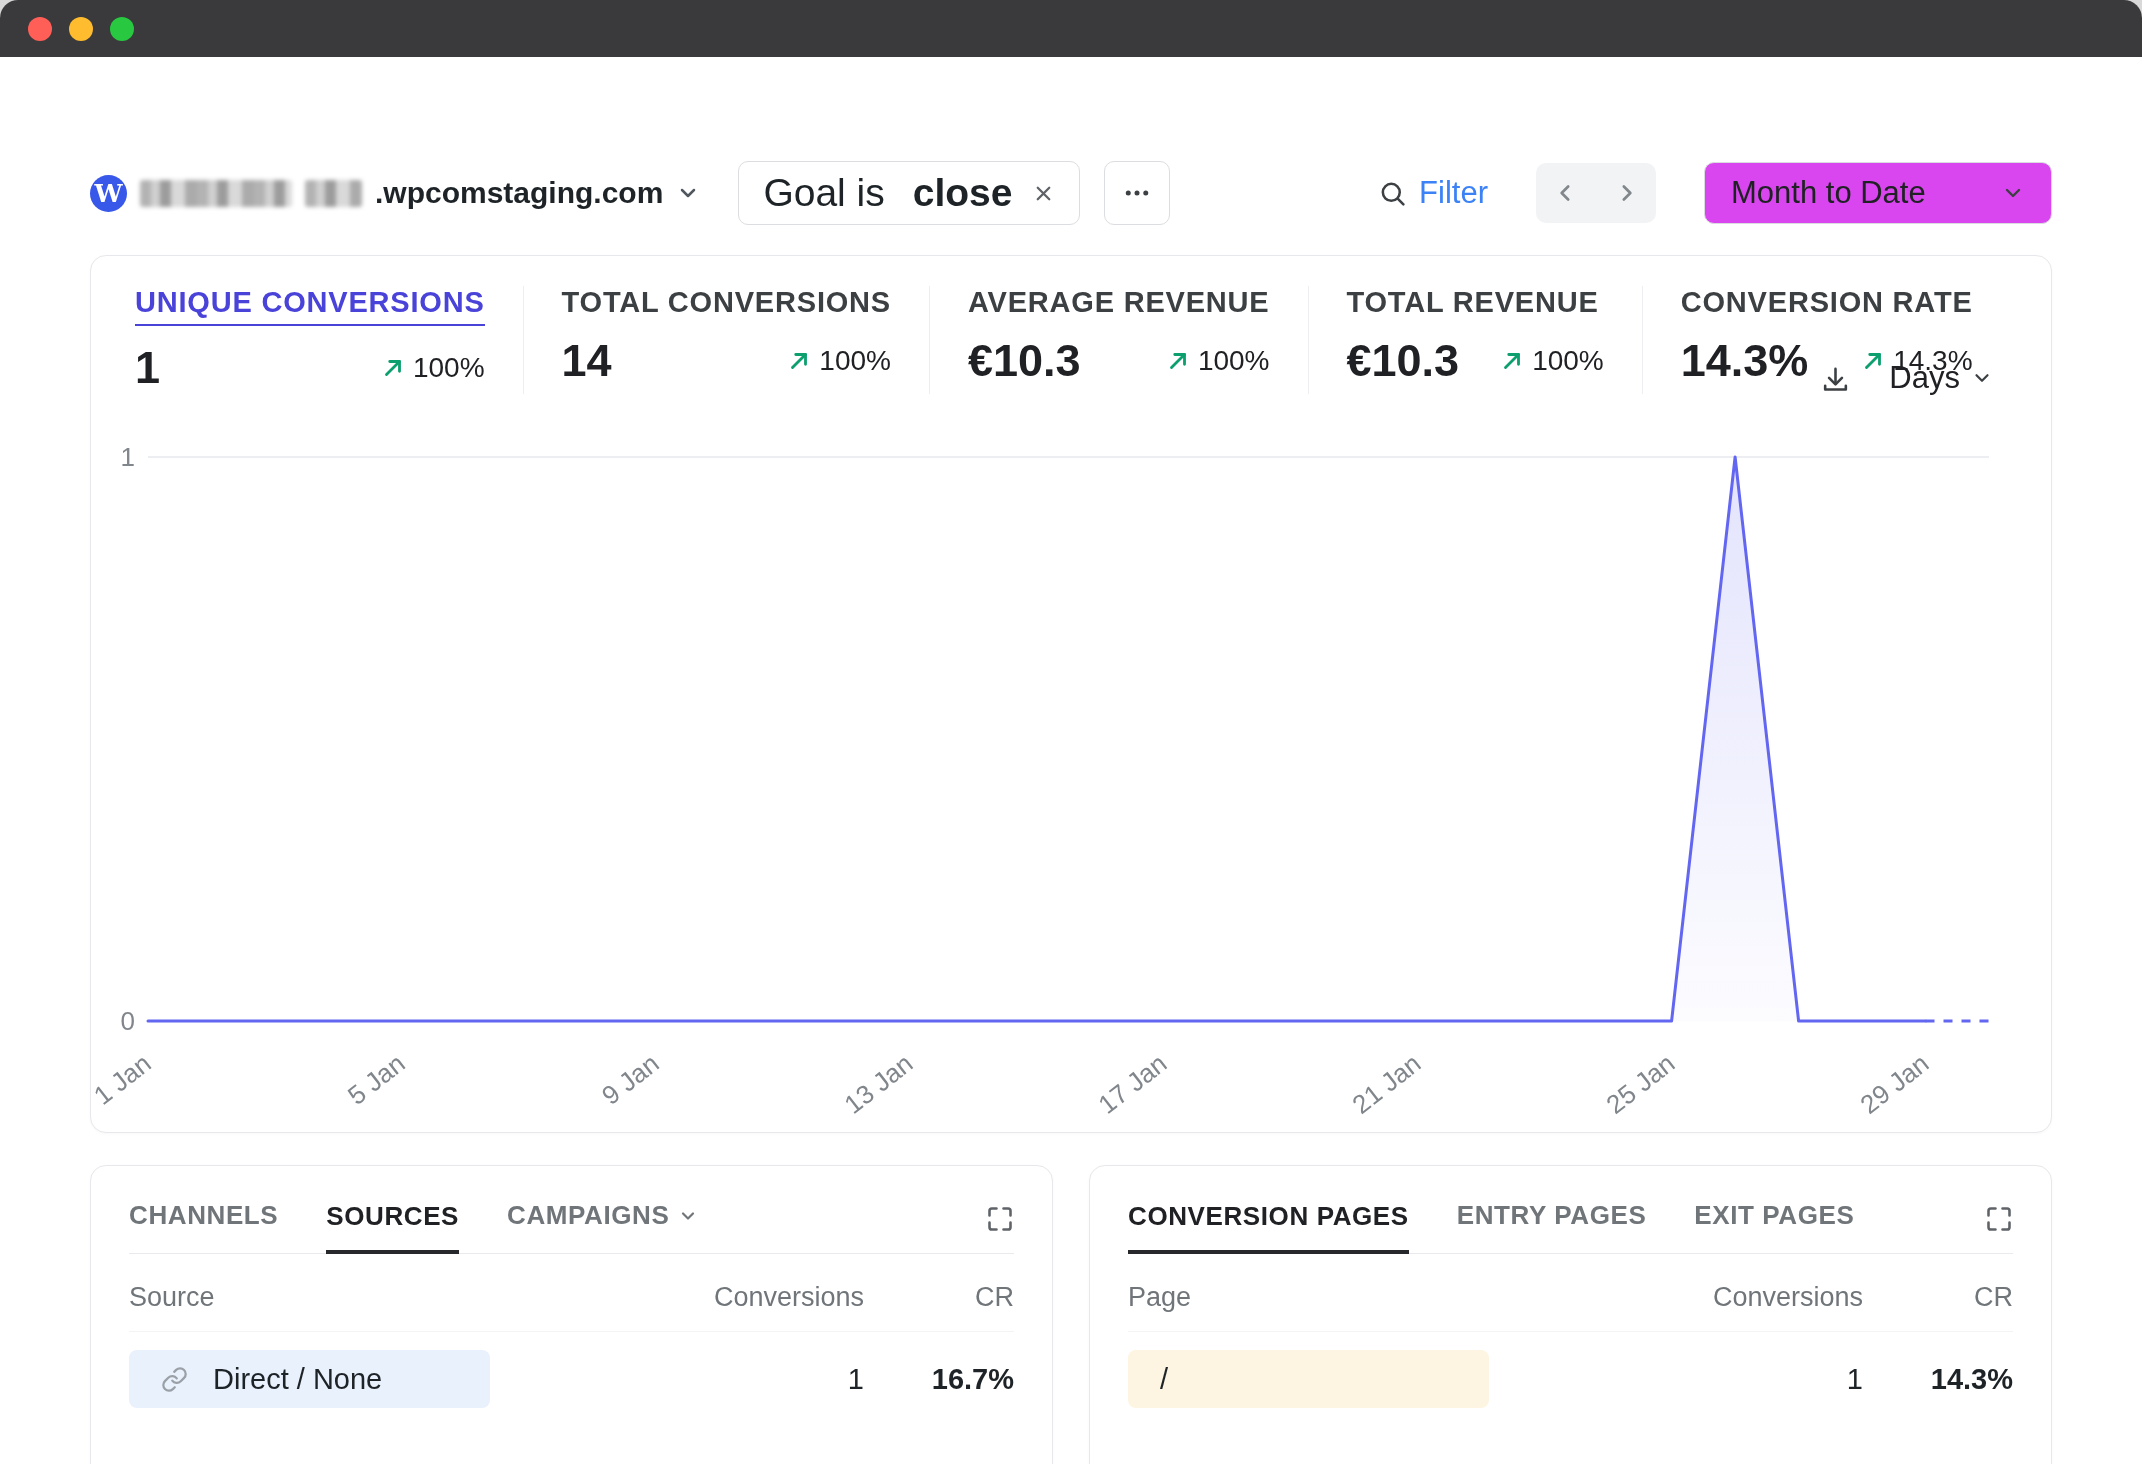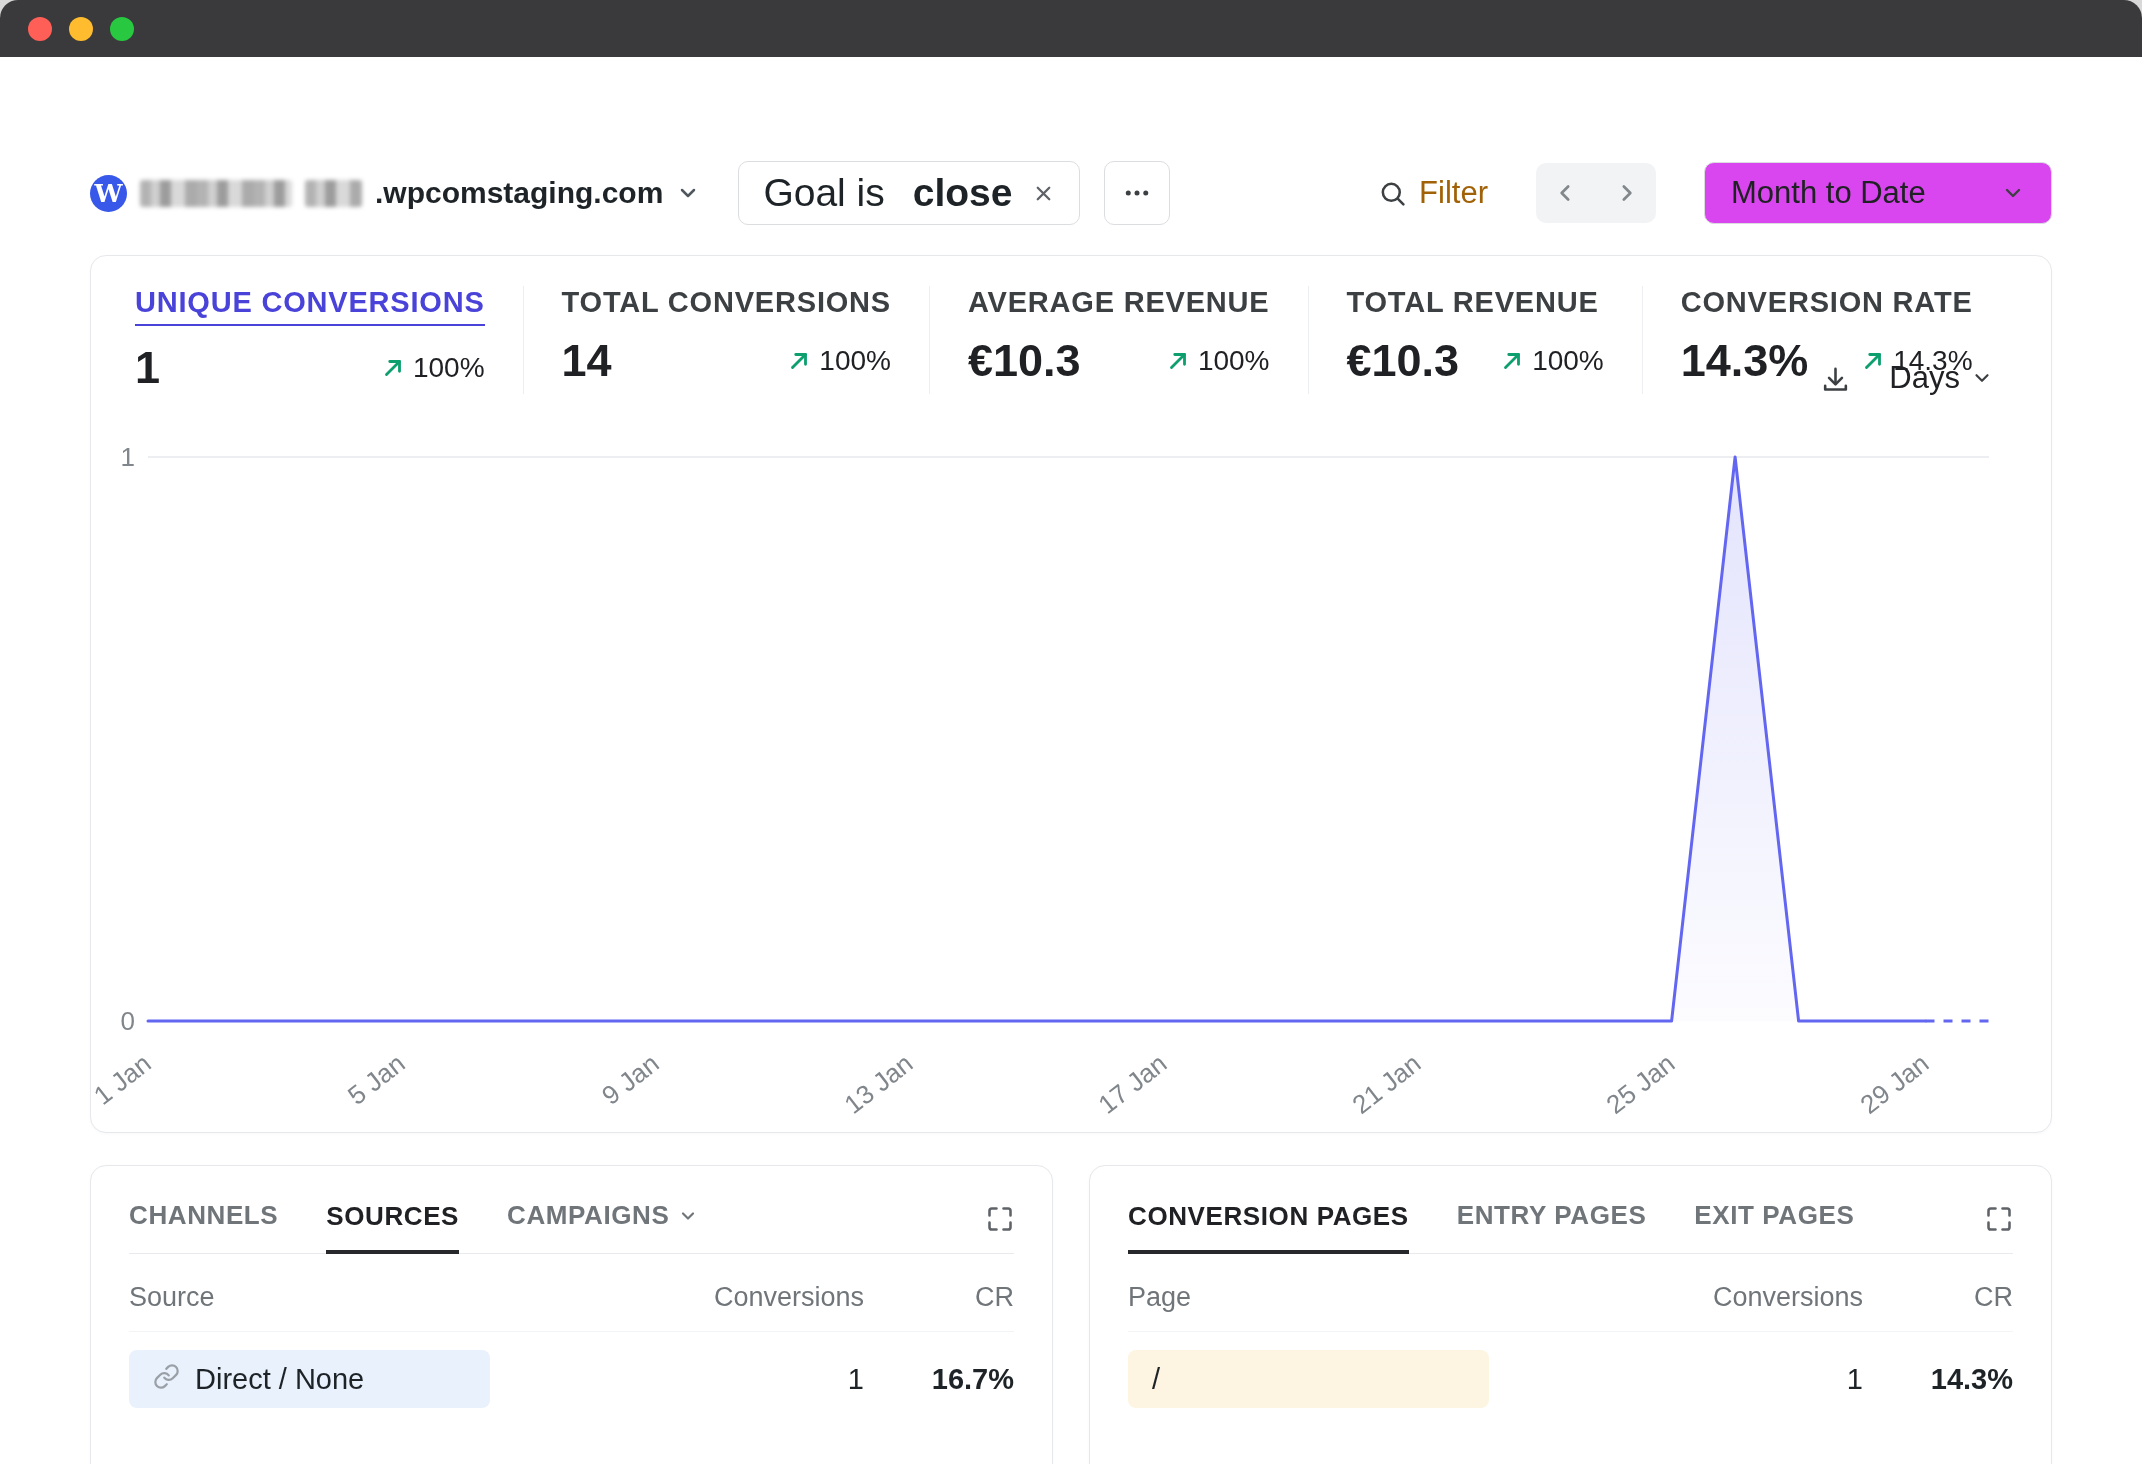--- a/index.html
+++ b/index.html
@@ -23,21 +23,21 @@
   .redact{ height:27px; border-radius:3px; filter:blur(2px);
     background:repeating-linear-gradient(90deg,#b3b3b3 0 11px,#d0d0d0 11px 20px,#9c9c9c 20px 31px,#d9d9d9 31px 45px,#ababab 45px 57px);}
   .redact.a{ width:152px; } .redact.b{ width:57px; }
   .site-domain{ font-size:30px; font-weight:700; color:#1d2327; }
   svg.icon{ display:block; }
   .goal-chip{ margin-left:38px; height:64px; border:1px solid #dcdde0; border-radius:10px; background:#fff; display:flex; align-items:center; gap:9px; padding:0 24px; font-size:39px; color:#1d2327; cursor:pointer;}
   .goal-chip b{ font-weight:700;margin-left:19px; }
   .goal-chip .x-wrap{ margin-left:10px; display:flex; }
   .more-btn{ margin-left:24px; width:66px; height:64px; border:1px solid #dcdde0; border-radius:10px; background:#fff; display:flex; align-items:center; justify-content:center; cursor:pointer;}
   .header-right{ margin-left:auto; display:flex; align-items:center; gap:48px; }
-  .filter-btn{ display:flex; align-items:center; gap:12px; font-size:31px; color:#a16207; cursor:pointer;}
+  .filter-btn{ display:flex; align-items:center; gap:12px; font-size:31px; color:#3b82f6; cursor:pointer;}
   .pager{ display:flex; width:120px; height:60px; background:#f1f3f4; border-radius:10px; overflow:hidden;}
   .pager > div{ flex:1; display:flex; align-items:center; justify-content:center; cursor:pointer;}
   .date-select{ width:348px; height:62px; border:1px solid #dadce0; border-radius:10px; background:#d946ef; display:flex; align-items:center; justify-content:space-between; padding:0 26px; font-size:31px; font-weight:500; color:#202124; cursor:pointer;}
   
   .metrics-card{ margin-top:30px; height:878px; border:1px solid #e6e8eb; border-radius:16px; background:#fff; position:relative; box-shadow:0 1px 3px rgba(0,0,0,.03);}
   .metrics-row{ display:flex; padding:30px 0 0 44px; }
   .metric{ padding:0 38px; border-left:1px solid #eceef1; cursor:pointer;}
   .metric:first-child{ padding-left:0; border-left:none; }
   .metric-label{ font-size:29px; letter-spacing:.8px; font-weight:600; color:#3c4043; white-space:nowrap;}
   .metric.active .metric-label span{ color:#4a43d9; border-bottom:2px solid #4a43d9; padding-bottom:5px; display:inline-block;}
@@ -59,21 +59,21 @@
   .panel-tabs{ display:flex; align-items:flex-end; gap:48px; border-bottom:1px solid #e8eaed;}
   .ptab{ font-size:26px; letter-spacing:.6px; font-weight:600; color:#70757a; padding-bottom:22px; white-space:nowrap; display:flex; align-items:center; gap:9px; cursor:pointer;}
   .ptab.active{ color:#202124; padding-bottom:18px; border-bottom:4px solid #26282c; margin-bottom:-1px;}
   .expand-btn{ margin-left:auto; padding-bottom:20px; cursor:pointer; display:flex;}
   .tbl-head{ display:flex; font-size:27px; color:#70757a; padding:28px 0 18px; border-bottom:1px solid #f3f4f6;}
   .col-name{ flex:1; } .col-conv{ width:220px; text-align:right; } .col-cr{ width:150px; text-align:right;}
   .tbl-row{ display:flex; align-items:center; margin-top:18px; font-size:29px; color:#1d2327; cursor:pointer;}
   .row-name{ flex:1; position:relative; height:58px; display:flex; align-items:center;}
   .row-bar{ position:absolute; left:0; top:0; height:100%; width:70%; border-radius:8px;}
   .bar-blue{ background:#e9f1fc; } .bar-cream{ background:#fdf5e1; }
-  .row-label{ position:relative; display:flex; gap:15px; padding-left:24px;}
+  .row-label{ position:relative; display:flex; align-items:center; gap:25px; padding-left:32px;}
   .val-conv{ width:220px; text-align:right; } .val-cr{ width:150px; text-align:right; font-weight:600;}
 </style>
 </head>
 <body>
 
 <div class="window">
   <div class="titlebar">
     <span class="tl red"></span>
     <span class="tl yellow"></span>
     <span class="tl green"></span>

